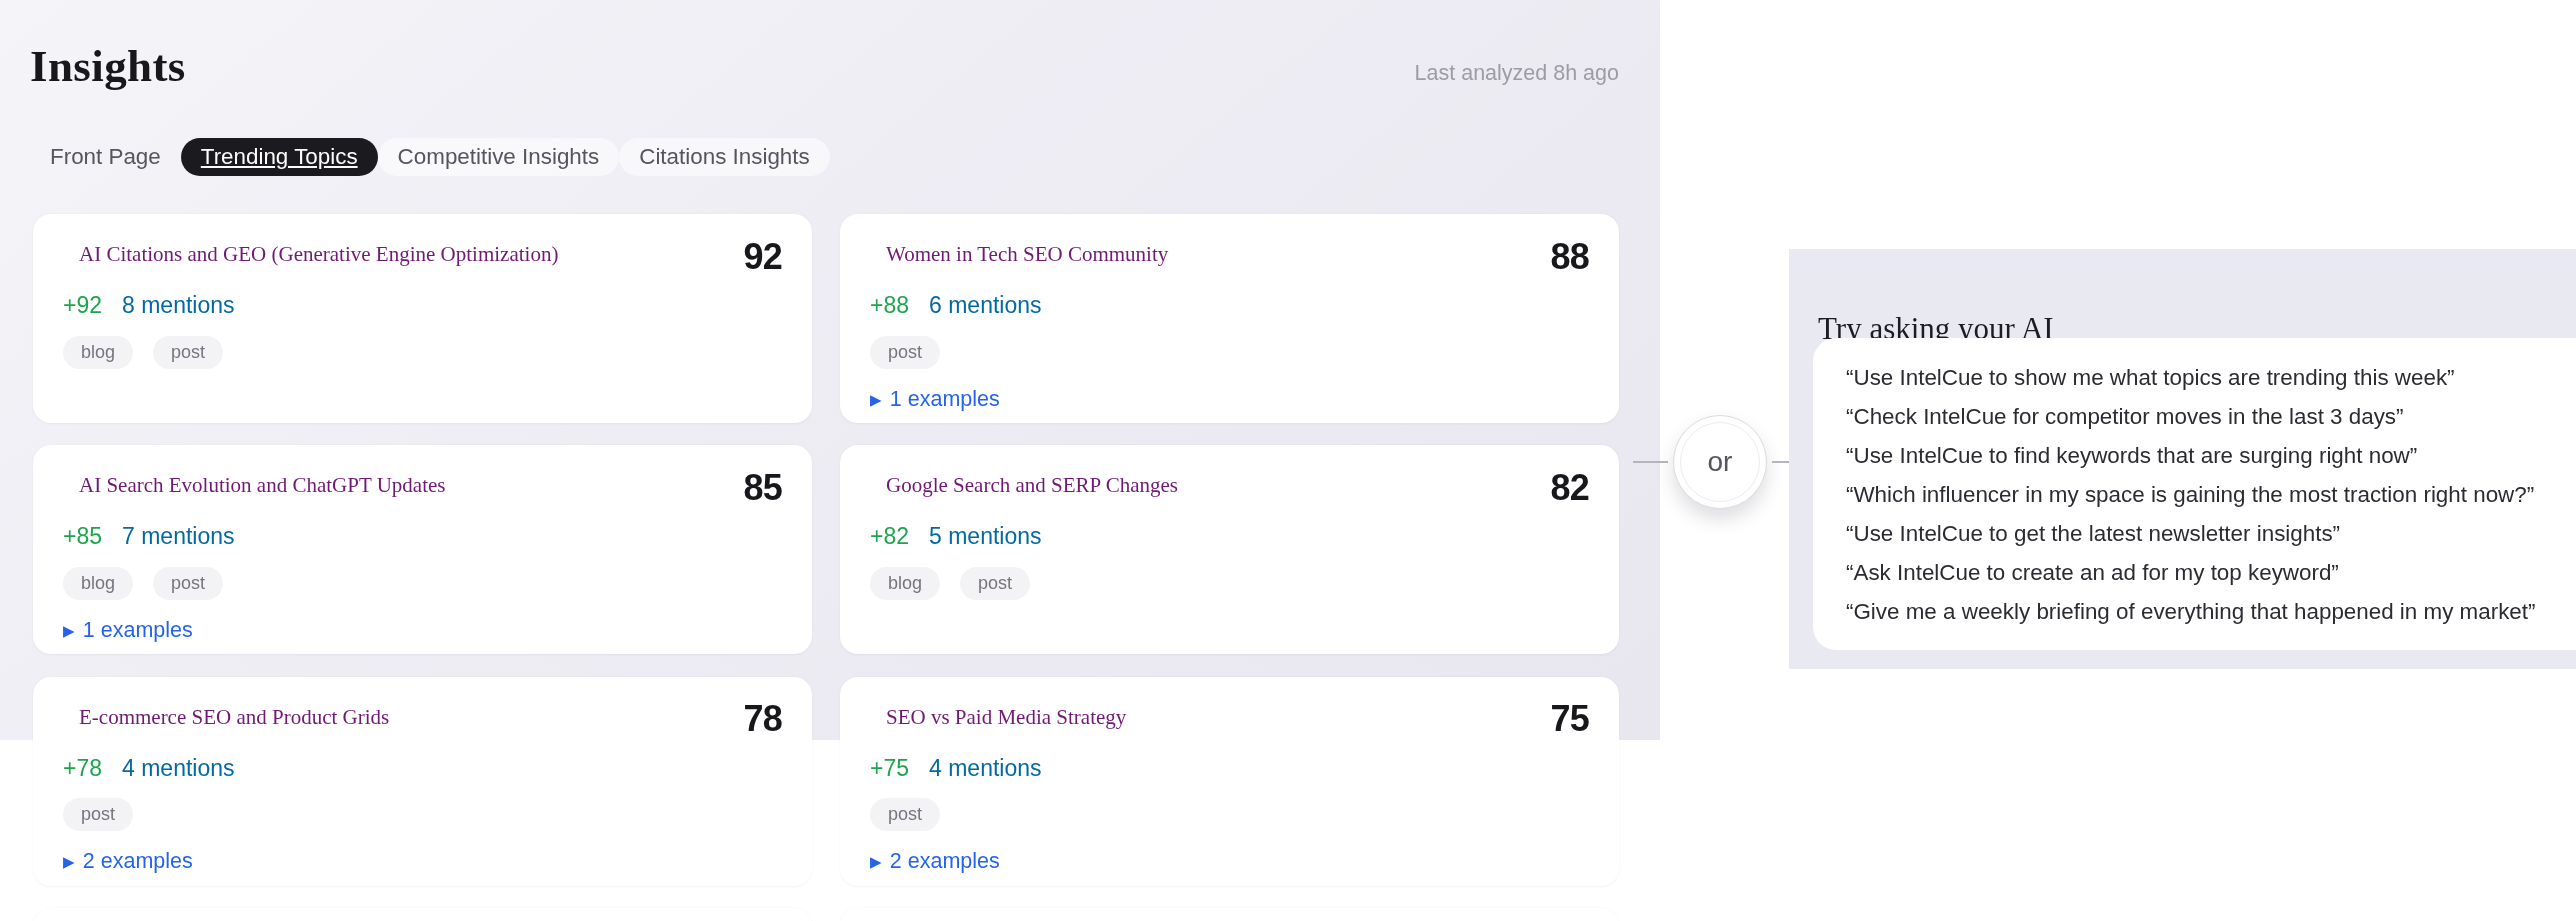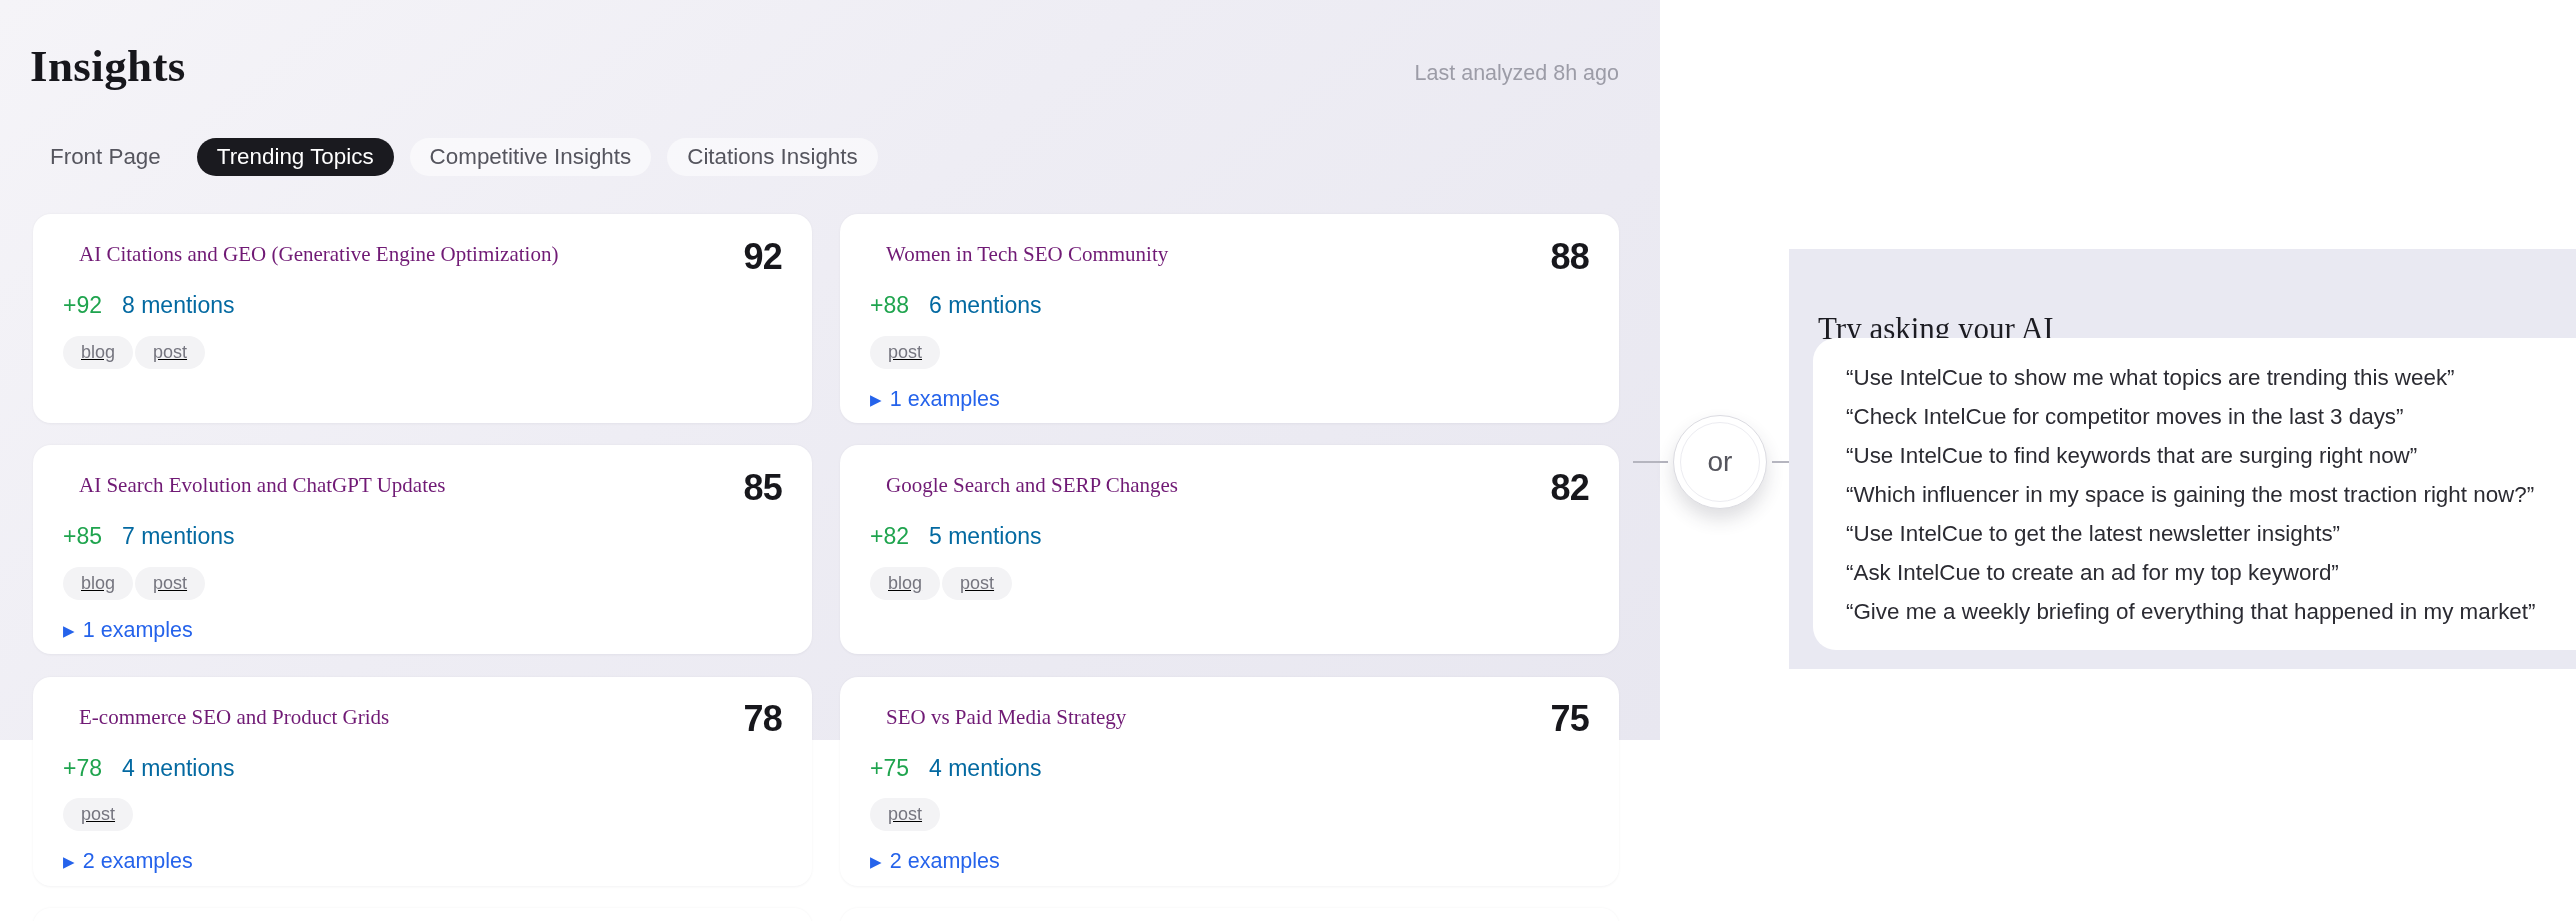--- a/index.html
+++ b/index.html
@@ -20,30 +20,30 @@
     font-family:"Liberation Serif", serif;
     font-size:45px; font-weight:600; color:#17171c; letter-spacing:0.4px;
   }
   .last-analyzed {
     position:absolute; right:41px; top:61px;
     font-size:21.5px; color:#9c9ca7;
   }
 
   .tabs {
     position:absolute; left:30px; top:138px;
-    display:flex; gap:16px; align-items:center;
+    display:flex; gap:0; align-items:center;
   }
   .tab {
     height:38px; line-height:38px; padding:0 20px;
     border-radius:19px; font-size:22.4px; color:#55555e;
     background:rgba(255,255,255,0.55);
     white-space:nowrap; cursor:pointer;
   }
   .tab.plain { background:transparent; }
-  .tab.active { background:#1a1a1f; color:#ffffff; }
+  .tab.active { background:#1a1a1f; color:#ffffff;text-decoration:underline; }
 
   .cards {
     position:absolute; left:33px; top:214px; width:1586px;
     display:grid; grid-template-columns:1fr 1fr;
     grid-auto-rows:209px; gap:22.4px 28px;
   }
   .card {
     position:relative; background:#ffffff; border-radius:18px;
     padding:25px 30px 16.6px 30px; overflow:hidden;
     box-shadow:0 0.8px 2.5px rgba(20,20,40,0.05);
@@ -56,21 +56,21 @@
   .card-score {
     position:absolute; top:21.5px; right:30px;
     font-size:36px; font-weight:700; color:#17171c; letter-spacing:-0.8px;
   }
   .mentions-row {
     margin-top:21.5px; display:flex; align-items:center; gap:20px;
     font-size:23px;
   }
   .delta { color:#1fa44e; }
   .mention-count { color:#0369a1; }
-  .tags-row { margin-top:16.6px; display:flex; gap:2px;text-decoration:underline; }
+  .tags-row { margin-top:16.6px; display:flex; gap:20px; }
   .tag {
     height:33px; line-height:33px; padding:0 18px;
     background:#f3f3f5; border-radius:16.6px;
     font-size:18px; color:#75757f;
   }
   .examples-link {
     margin-top:18px; display:flex; align-items:center; gap:8.3px;
     font-size:21.5px; color:#2563eb; cursor:pointer; width:max-content;
   }
   .examples-link .tri { font-size:15px; line-height:1; }

